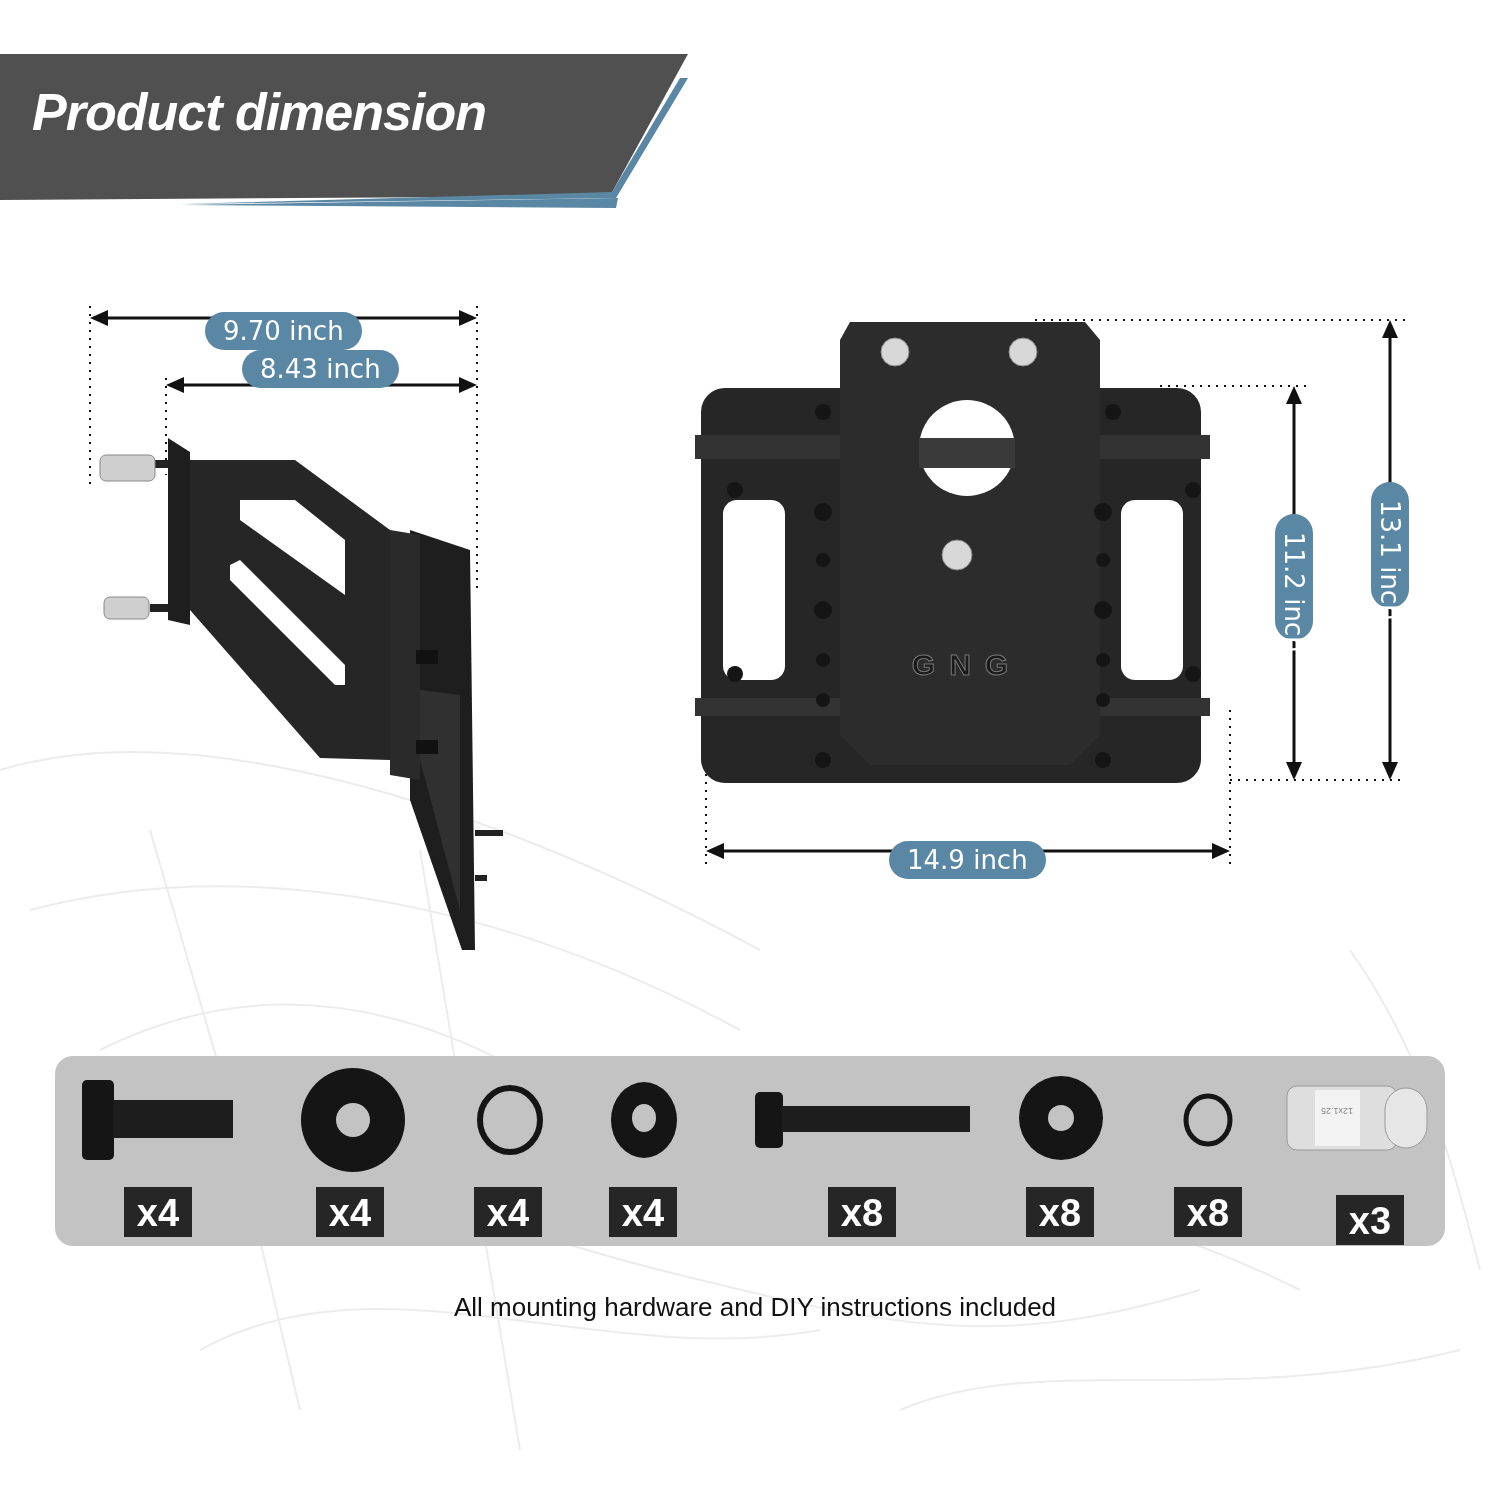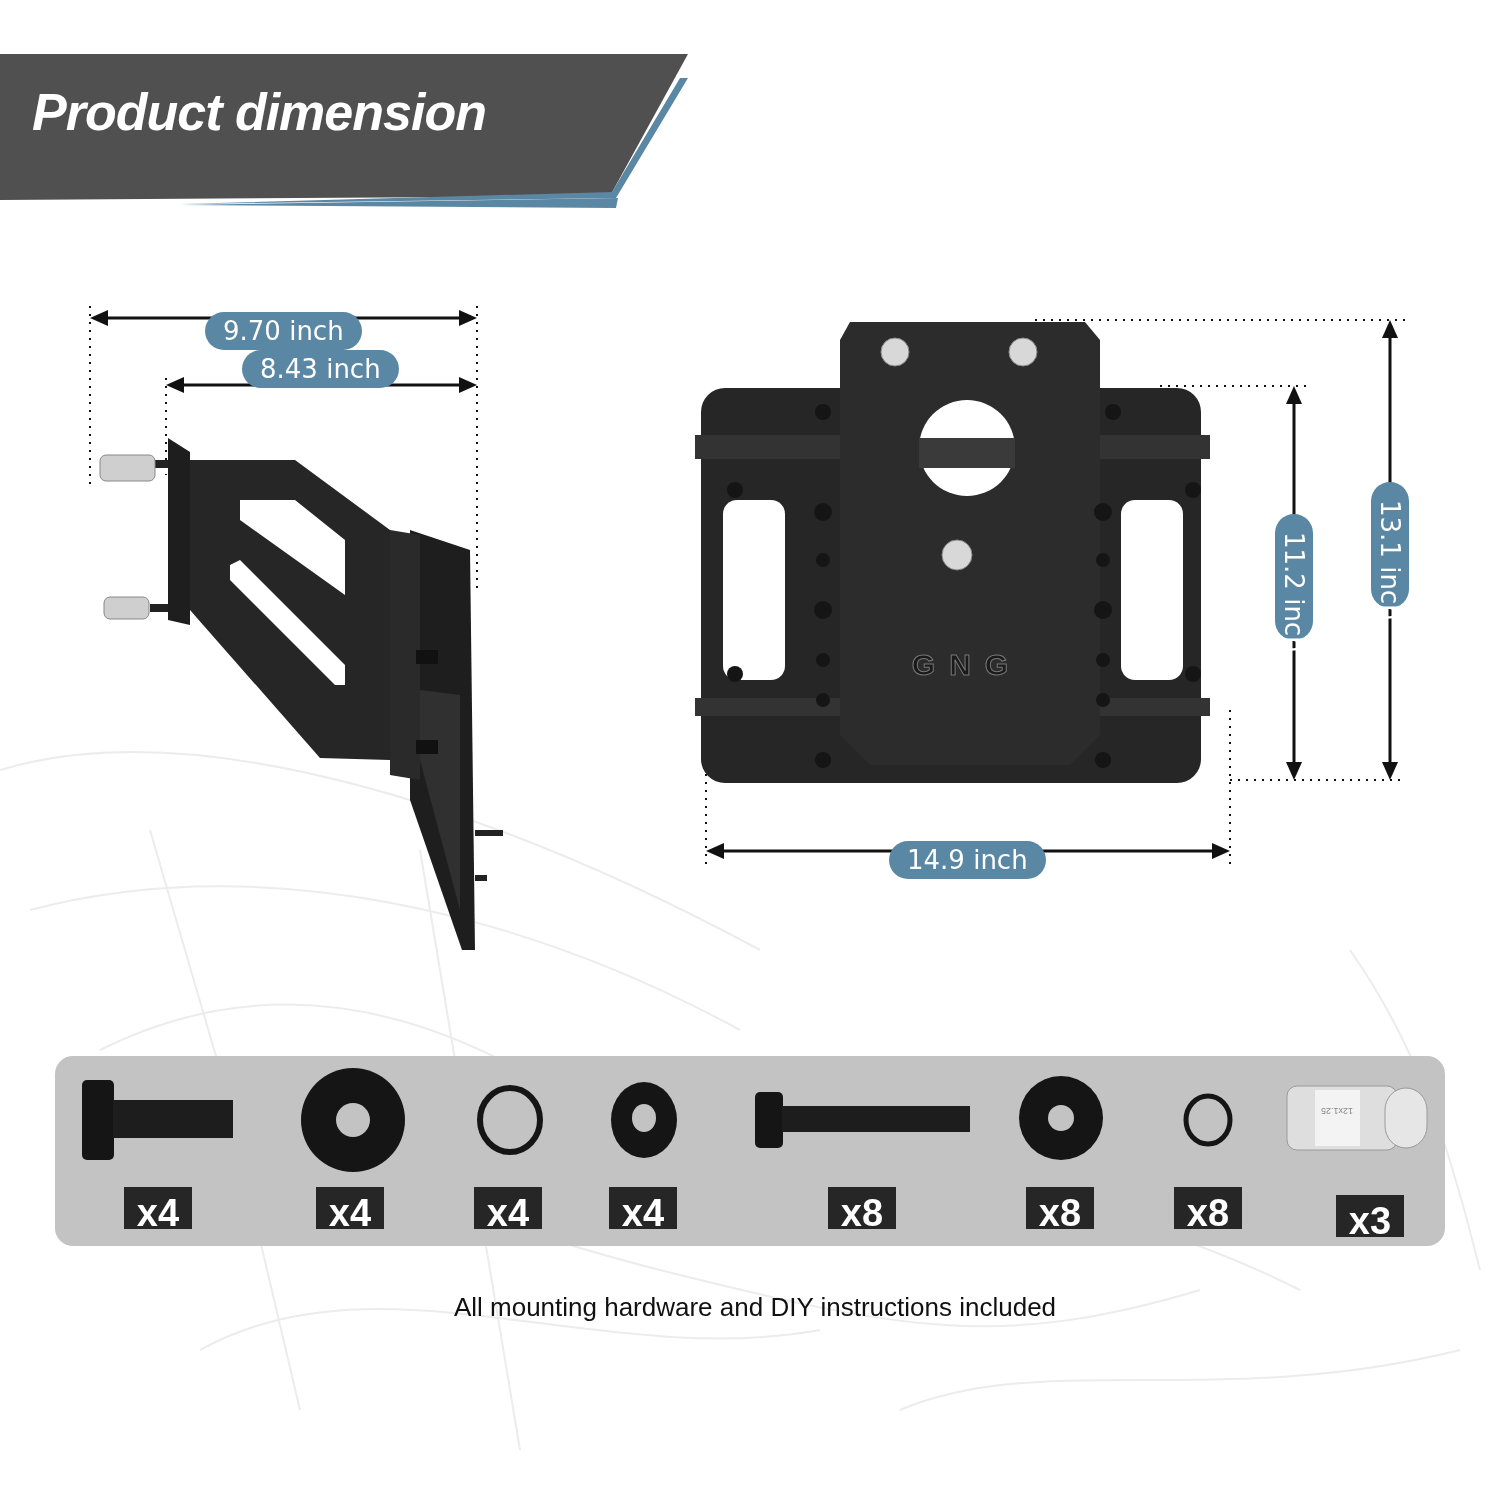--- a/index.html
+++ b/index.html
@@ -6,21 +6,21 @@
   body { width:1500px; height:1500px; background:#ffffff; position:relative; overflow:hidden; font-family:"Liberation Sans", sans-serif; }
   .abs { position:absolute; }
   
   .banner-svg { position:absolute; left:0; top:50px; }
   .banner-title { position:absolute; left:32px; top:82px; font-size:52px; font-weight:bold; font-style:italic; color:#ffffff; letter-spacing:-1px; white-space:nowrap; }
   
   .pill { position:absolute; background:#5a87a3; color:#ffffff; font-family:"DejaVu Sans", sans-serif; font-size:26px; border-radius:20px; height:38px; line-height:38px; padding:0 18px; white-space:nowrap; text-align:center; }
   .pill.v { transform:rotate(90deg); transform-origin:center center; }
   
   .hw-panel { position:absolute; left:55px; top:1056px; width:1390px; height:190px; background:#c3c3c3; border-radius:18px; }
-  .qty { position:absolute; top:1187px; height:42px; background:#262626; color:#ffffff; font-weight:bold; font-size:38px; line-height:52px; text-align:center; }
+  .qty { position:absolute; top:1187px; height:50px; background:#262626; color:#ffffff; font-weight:bold; font-size:38px; line-height:52px; text-align:center; }
   .caption { position:absolute; left:0; width:1510px; top:1292px; text-align:center; font-size:26px; color:#111111; }
 </style>
 </head>
 <body>
 
 <svg class="abs" style="left:0;top:650px" width="1500" height="850">
   <g stroke="#ececec" stroke-width="2" fill="none">
     <path d="M0 120 C200 60 500 160 760 300"></path>
     <path d="M30 260 C260 200 520 260 740 380"></path>
     <path d="M100 400 Q300 300 520 420 T 900 520"></path>

